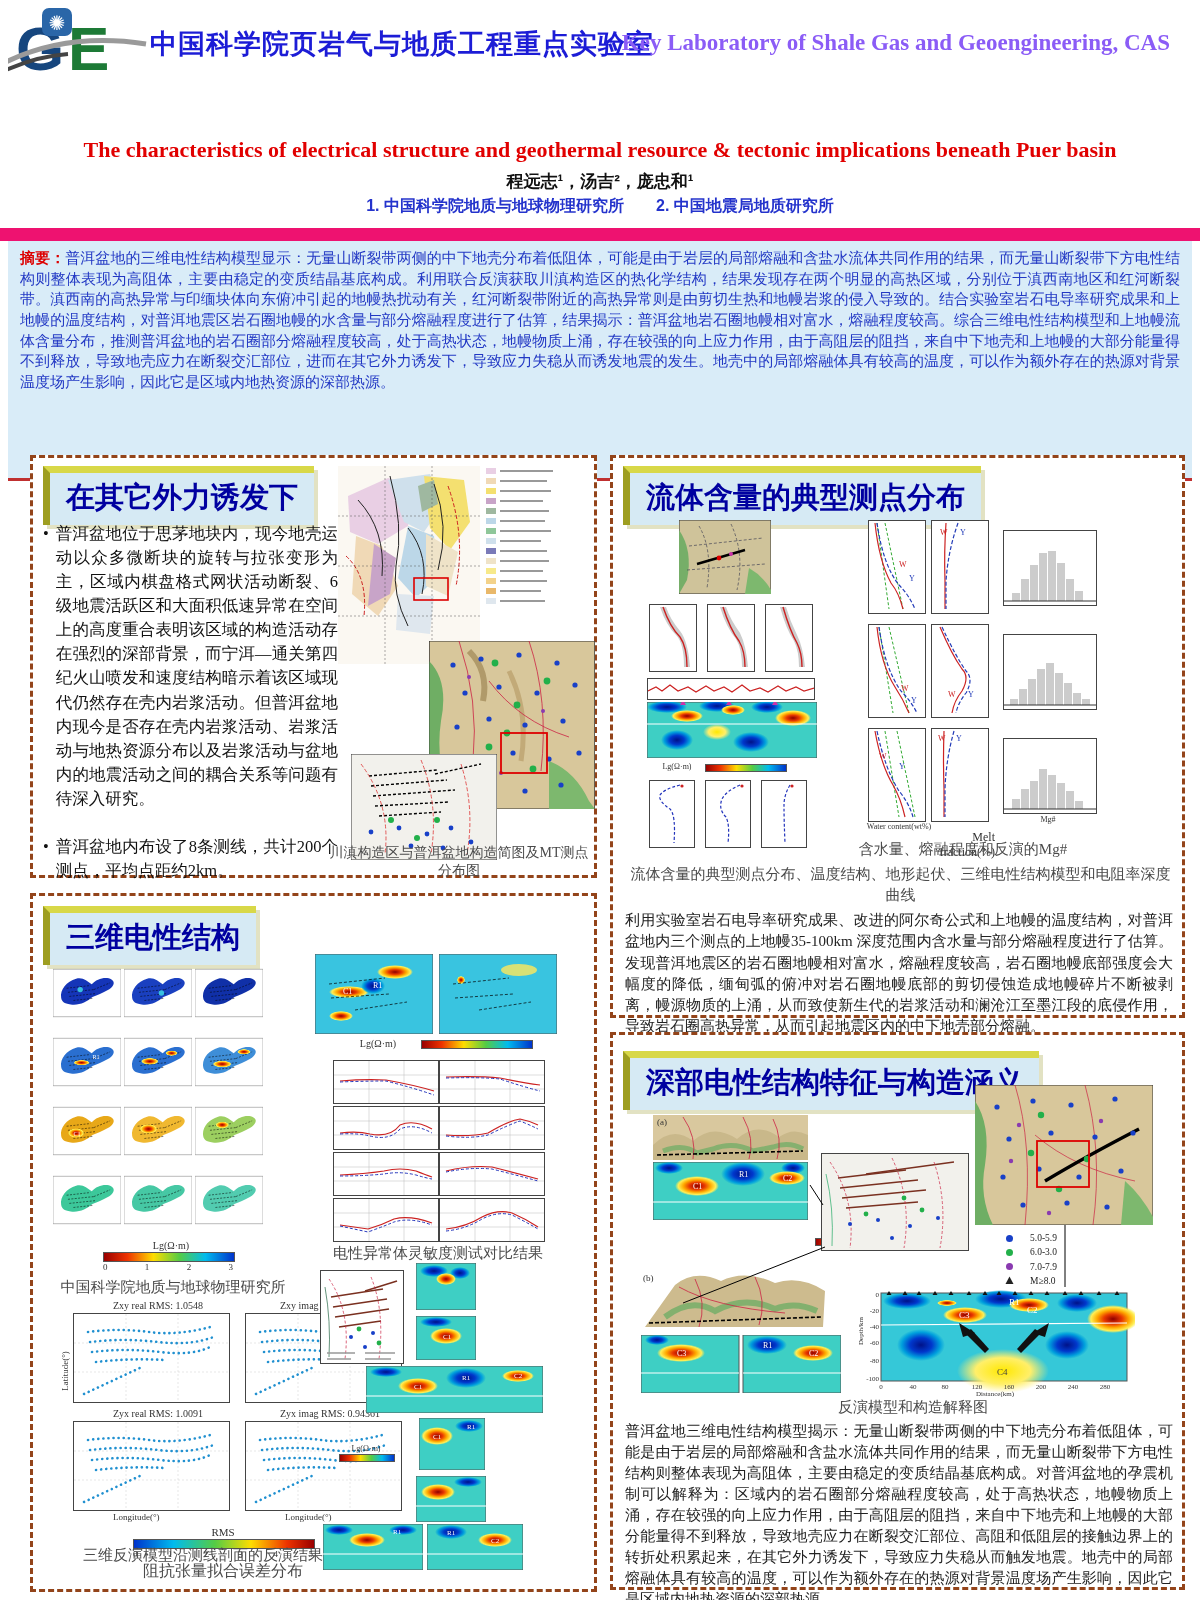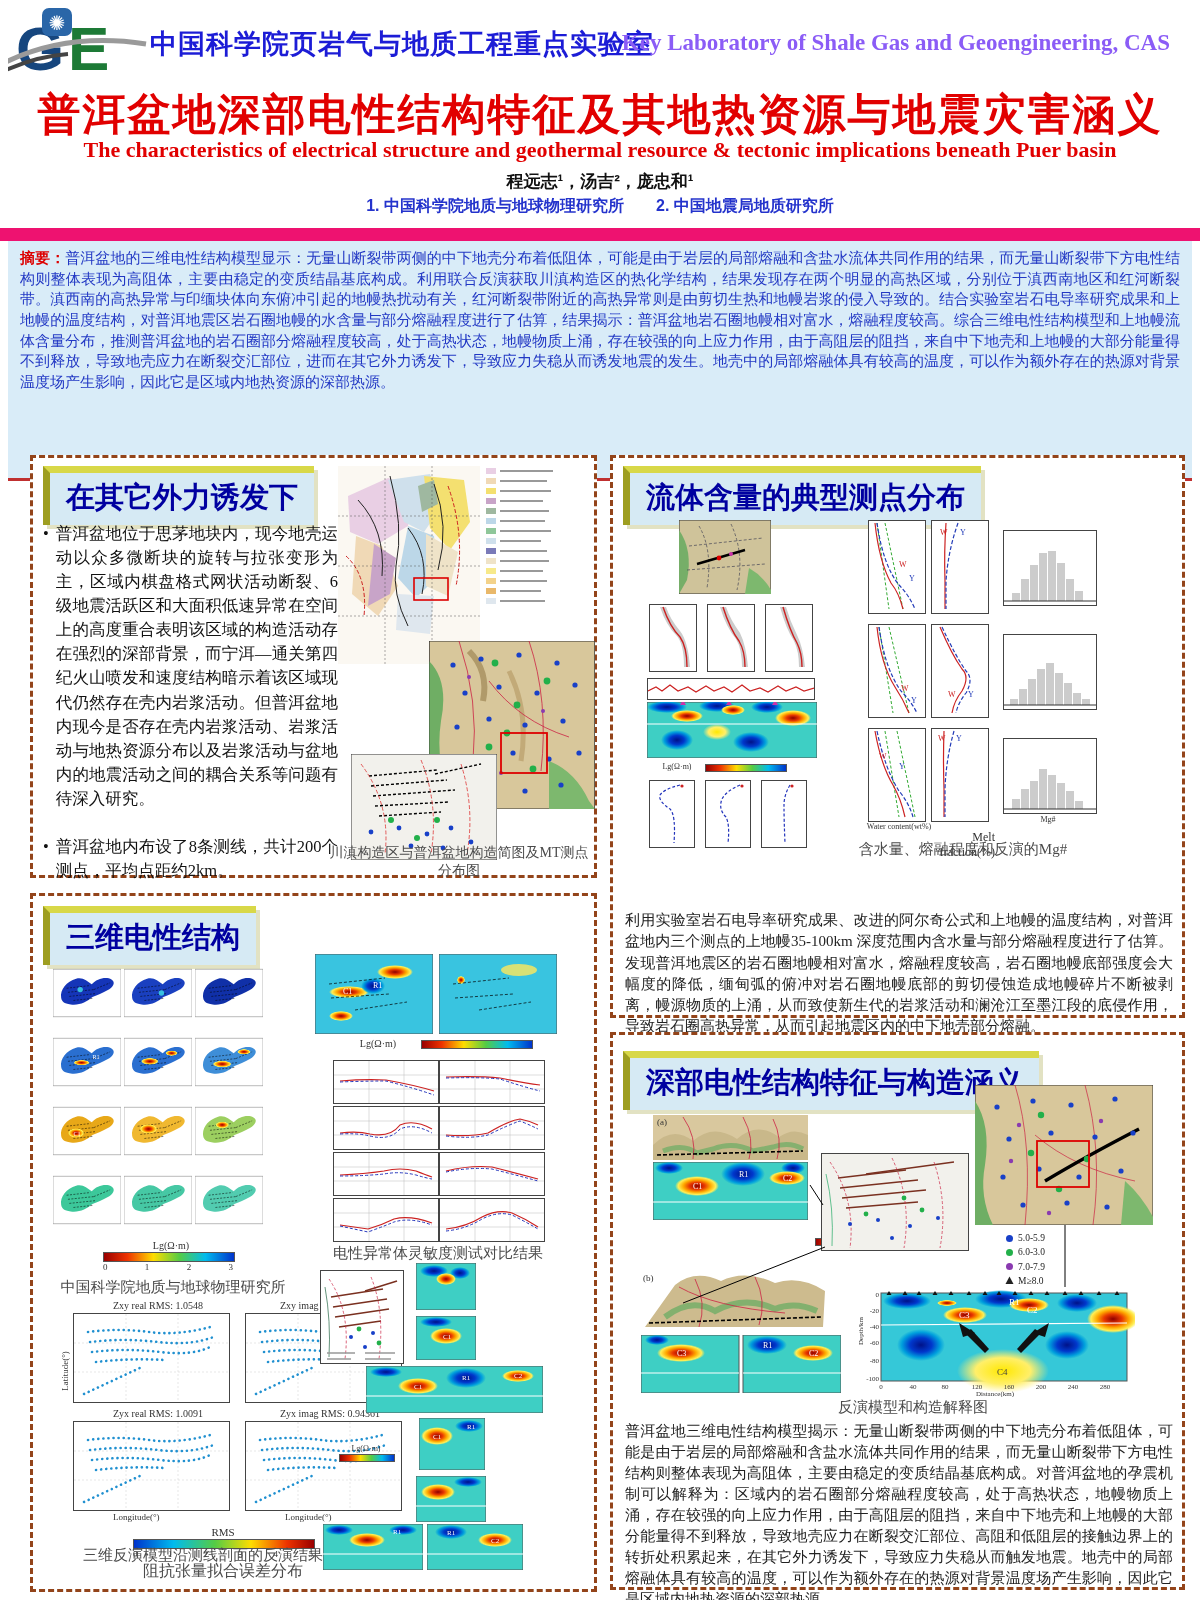--- a/index.html
+++ b/index.html
@@ -32,21 +32,21 @@
   .para{position:absolute;color:#222;font-size:15px;line-height:1.42;text-align:justify;}
   .bullet{display:flex;gap:7px;margin-bottom:14px;}
   .bullet .dot{flex:0 0 auto;}
   .cb{position:absolute;height:8px;border:1px solid #555;}
   .cb-lg{background:linear-gradient(90deg,#990000,#ee3300 18%,#ffdd00 38%,#55cc44 58%,#00bbee 78%,#0033cc);}
   .cb-rms{background:linear-gradient(90deg,#0033cc,#00bbee 22%,#55cc44 45%,#ffdd00 65%,#ee3300 85%,#990000);}
   .cb-ticks{position:absolute;display:flex;justify-content:space-between;font-size:9px;color:#333;}
   .cb-label{position:absolute;font-size:10px;color:#333;text-align:center;}
   .panel{background:#fff;border:1px solid #444;}
   .tinytxt{font-size:9px;color:#333;}
-  .legend-row{display:flex;align-items:center;gap:4px;font-size:9.5px;color:#222;line-height:1.5;text-align:center;}
+  .legend-row{display:flex;align-items:center;gap:16px;font-size:9.5px;color:#222;line-height:1.5;text-align:center;}
   svg{display:block;}
 </style>
 </head>
 <body>
 
 <svg width="0" height="0" style="position:absolute" aria-hidden="true">
   <defs>
     <linearGradient id="gLg" x1="0" y1="0" x2="1" y2="0">
       <stop offset="0" stop-color="#990000"></stop>
         <stop offset=".18" stop-color="#ee3300"></stop>
@@ -91,21 +91,20 @@
   <svg class="abs" style="left:8px;top:4px" width="140" height="76" viewBox="0 0 140 76">
     <text x="8" y="66" font-family="Liberation Sans,sans-serif" font-size="62" font-weight="900" fill="#16467e">G</text>
     <text x="60" y="66" font-family="Liberation Sans,sans-serif" font-size="62" font-weight="900" fill="#1d7a36">E</text>
     <path d="M-2,58 Q60,28 138,40" fill="none" stroke="#9a9a9a" stroke-width="5"></path>
     <path d="M-2,66 Q30,52 60,50" fill="none" stroke="#444" stroke-width="4"></path>
     <rect x="34" y="4" width="30" height="28" rx="7" fill="#2a66a8"></rect>
     <text x="49" y="26" text-anchor="middle" font-size="20" fill="#fff">✺</text>
   </svg>
   <div class="abs lab-cn">中国科学院页岩气与地质工程重点实验室</div>
   <div class="abs lab-en">Key Laboratory of Shale Gas and Geoengineering, CAS</div>
-  <div class="abs title-cn">普洱盆地深部电性结构特征及其地热资源与地震灾害涵义</div>
   <div class="abs title-en">The characteristics of electrical structure and geothermal resource &amp; tectonic implications beneath Puer basin</div>
   <div class="abs authors">程远志¹，汤吉²，庞忠和¹</div>
   <div class="abs affil">1. 中国科学院地质与地球物理研究所　　2. 中国地震局地质研究所</div>
   <div class="abs pinkbar"></div>
 
   <div class="abs abstract">
     <span class="lbl">摘要：</span><span>普洱盆地的三维电性结构模型显示：无量山断裂带两侧的中下地壳分布着低阻体，可能是由于岩层的局部熔融和含盐水流体共同作用的结果，而无量山断裂带下方电性结构则整体表现为高阻体，主要由稳定的变质结晶基底构成。利用联合反演获取川滇构造区的热化学结构，结果发现存在两个明显的高热区域，分别位于滇西南地区和红河断裂带。滇西南的高热异常与印缅块体向东俯冲引起的地幔热扰动有关，红河断裂带附近的高热异常则是由剪切生热和地幔岩浆的侵入导致的。结合实验室岩石电导率研究成果和上地幔的温度结构，对普洱地震区岩石圈地幔的水含量与部分熔融程度进行了估算，结果揭示：普洱盆地岩石圈地幔相对富水，熔融程度较高。综合三维电性结构模型和上地幔流体含量分布，推测普洱盆地的岩石圈部分熔融程度较高，处于高热状态，地幔物质上涌，存在较强的向上应力作用，由于高阻层的阻挡，来自中下地壳和上地幔的大部分能量得不到释放，导致地壳应力在断裂交汇部位，进而在其它外力诱发下，导致应力失稳从而诱发地震的发生。地壳中的局部熔融体具有较高的温度，可以作为额外存在的热源对背景温度场产生影响，因此它是区域内地热资源的深部热源。</span>
   </div>
 
   <div class="abs box" style="left:30px;top:455px;width:567px;height:423px">
@@ -787,20 +786,21 @@
           <rect x="62" y="52" width="8" height="18"></rect>
           <rect x="71" y="62" width="8" height="8"></rect>
         </g>
       <line x1="0" y1="70" x2="92" y2="70" stroke="#333"></line>
     </svg>
     <div class="abs tinytxt" style="left:248px;top:364px;width:76px;text-align:center;font-size:8px">Water content(wt%)</div>
     <div class="abs tinytxt" style="left:312px;top:372px;width:70px;text-align:right;font-size:12px">Melt fraction(%)</div>
     <div class="abs tinytxt" style="left:420px;top:357px;width:30px;text-align:center;font-size:8px">Mg#</div>
 
     <div class="cap" style="left:200px;top:382px;width:300px">含水量、熔融程度和反演的Mg#</div>
+    <div class="cap" style="left:15px;top:406px;width:545px;line-height:1.4">流体含量的典型测点分布、温度结构、地形起伏、三维电性结构模型和电阻率深度曲线</div>
     <div class="para" style="left:12px;top:452px;width:548px">利用实验室岩石电导率研究成果、改进的阿尔奇公式和上地幔的温度结构，对普洱盆地内三个测点的上地幔35-100km 深度范围内含水量与部分熔融程度进行了估算。发现普洱地震区的岩石圈地幔相对富水，熔融程度较高，岩石圈地幔底部强度会大幅度的降低，缅甸弧的俯冲对岩石圈地幔底部的剪切侵蚀造成地幔碎片不断被剥离，幔源物质的上涌，从而致使新生代的岩浆活动和澜沧江至墨江段的底侵作用，导致岩石圈高热异常，从而引起地震区内的中下地壳部分熔融。</div>
   </div>
 
   <div class="abs box" style="left:610px;top:1032px;width:575px;height:558px">
     <div class="banner" style="left:10px;top:16px">深部电性结构特征与构造涵义</div>
 
     <svg class="abs" style="left:40px;top:80px" width="155" height="45" viewBox="0 0 155 45">
       <rect width="155" height="45" fill="#d9c89e"></rect>
       <path d="M0,30 Q20,10 40,26 Q60,8 84,24 Q104,6 126,22 Q140,12 155,20 L155,45 L0,45 Z" fill="#c9b88a"></path>
       <path d="M10,36 Q30,28 44,38 L60,34 Q80,26 100,36 L120,32 Q136,26 150,34" stroke="#76ae68" stroke-width="5" fill="none" opacity=".8"></path>

